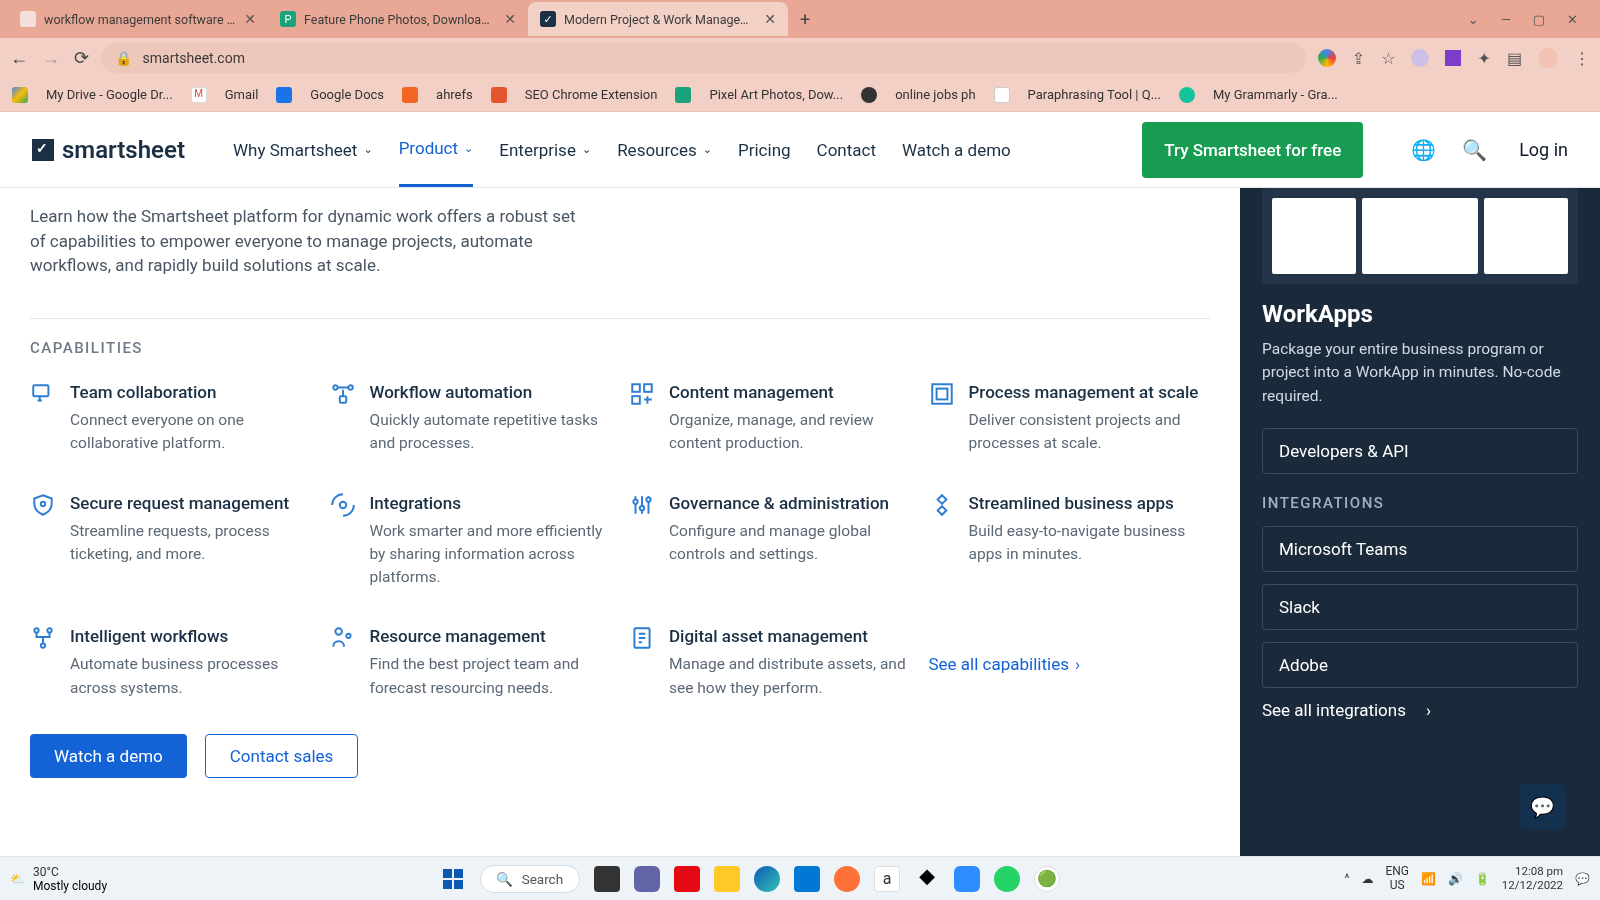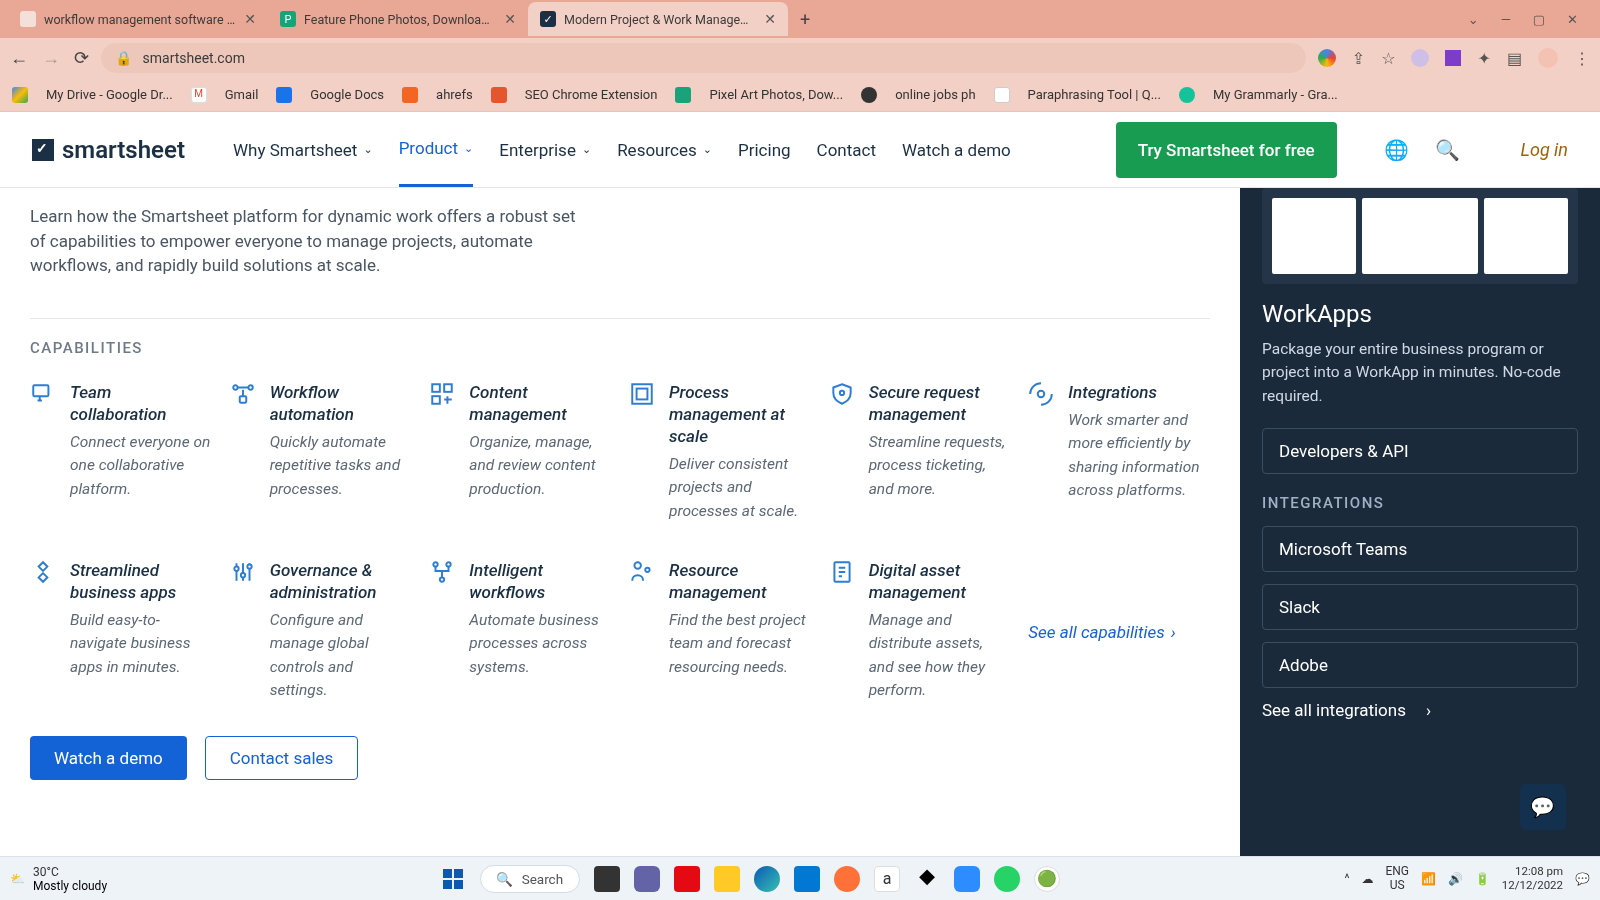--- a/index.html
+++ b/index.html
@@ -24,41 +24,41 @@
 .logo { display:flex; align-items:center; gap:8px; font-size:24px; font-weight:600; color:#1b3044;}
 .logo-mark{ width:22px;height:22px; background:#1b3044; position:relative;}
 .logo-mark::after{content:"✓"; color:#fff; font-size:14px; position:absolute; top:1px; left:4px;}
 .nav { display:flex; gap:26px; align-items:center; margin-left:20px;}
 .nav a { color:#1b3044; font-size:17px; text-decoration:none; display:flex; align-items:center; gap:6px; padding-bottom:26px; padding-top:26px;}
 .nav a.active { color:#1362d6; border-bottom:3px solid #1362d6;}
 .chev { font-size:11px; color:inherit;}
 .hdr-spacer{flex:1;}
 .cta-btn { background:#179c52; color:#fff; padding:18px 22px; border-radius:4px; font-size:17px; font-weight:500;}
 .hdr-icons{ display:flex; gap:26px; align-items:center; color:#1b3044; font-size:20px; margin-left:20px;}
-.login { font-size:18px; color:#a16207; margin-left:32px;font-style:italic;}
+.login { font-size:18px; color:#0f172a; margin-left:4px;}
 
 .page-body { display:flex; height: calc(900px - 38px - 40px - 34px - 76px - 44px); }
 .main-col { flex:1; padding:16px 30px 0 30px; overflow:hidden;}
 .intro { font-size:17px; color:#4a5664; line-height:1.45; max-width:560px; margin-bottom:40px;}
 .sep { height:1px; background:#e6e6e6; margin-bottom:20px;}
 .caps-label { font-size:15px; letter-spacing:1.5px; color:#6e7a88; margin-bottom:24px; font-weight:500;}
-.cap-grid { display:grid; grid-template-columns: repeat(6, 1fr); column-gap:18px; row-gap:36px;font-style:italic;}
+.cap-grid { display:grid; grid-template-columns: repeat(4, 1fr); column-gap:18px; row-gap:36px;}
 .cap { display:flex; gap:14px;}
 .cap-icon { width:26px; height:26px; flex-shrink:0; color:#2d7dd2;}
 .cap-title { font-size:17px; color:#1b3044; font-weight:500; margin-bottom:6px; line-height:1.3;}
 .cap-desc { font-size:15.5px; color:#5c6876; line-height:1.5;}
 .see-all { color:#1362d6; font-size:17px; display:flex; align-items:center; gap:6px; padding-top:2px;}
 .btn-row { display:flex; gap:18px; margin-top:34px;}
 .btn-primary { background:#1362d6; color:#fff; padding:12px 24px; border-radius:4px; font-size:17px;}
 .btn-outline { border:1.5px solid #1362d6; color:#1362d6; padding:11px 24px; border-radius:4px; font-size:17px;}
 
 .side-panel { width:360px; background:#1b2a3a; color:#e5ecf3; padding:0 22px 20px 22px; overflow:hidden;}
 .side-img { background:#243549; border-radius:4px; height:96px; margin-bottom:16px; padding:10px; display:flex; gap:6px; position:relative;}
 .side-img .panel{ background:#fff; flex:1; border-radius:2px;}
-.side-h { font-size:24px; font-weight:400; margin-bottom:10px; color:#fff;}
+.side-h { font-size:24px; font-weight:700; margin-bottom:10px; color:#fff;}
 .side-p { font-size:15.5px; line-height:1.5; color:#cfd9e4; margin-bottom:20px;}
 .side-box { border:1px solid #3a4e63; border-radius:4px; padding:12px 16px; font-size:17px; color:#fff; margin-bottom:12px;}
 .side-label { font-size:15px; letter-spacing:1.5px; color:#9fb1c5; margin:20px 0 14px 0; font-weight:500;}
 .side-link { font-size:17px; color:#fff; display:flex; align-items:center; gap:20px; margin-top:10px;}
 .chat-fab { position:absolute; right:12px; bottom:6px; width:46px;height:46px; background:#13304f; border-radius:6px; display:flex;align-items:center;justify-content:center; color:#fff; font-size:20px;}
 .side-wrap{ position:relative; height:100%;}
 
 .taskbar { position:fixed; bottom:0; left:0; right:0; height:44px; background:#eef3f8; border-top:1px solid #dbe2ea; display:flex; align-items:center; padding:0 10px; gap:8px; font-size:12px; color:#333;}
 .tb-weather{ display:flex; align-items:center; gap:8px; width:180px;}
 .tb-center{ flex:1; display:flex; justify-content:center; gap:14px; align-items:center;}
@@ -279,40 +279,40 @@
             </svg>
           </span>
           <div>
             <div class="cap-title">Integrations</div>
             <div class="cap-desc">Work smarter and more efficiently by sharing information across platforms.</div>
           </div>
         </div>
       <div class="cap">
           <span class="cap-icon">
             <svg viewBox="0 0 24 24" fill="none" stroke="#2d7dd2" stroke-width="1.8">
-              <path d="M12 3l4 4-4 4-4-4zM12 13l4 4-4 4-4-4z"></path>
-            </svg>
-          </span>
-          <div>
-            <div class="cap-title">Streamlined business apps</div>
-            <div class="cap-desc">Build easy-to-navigate business apps in minutes.</div>
-          </div>
-        </div>
-      <div class="cap">
-          <span class="cap-icon">
-            <svg viewBox="0 0 24 24" fill="none" stroke="#2d7dd2" stroke-width="1.8">
               <path d="M6 4v16M12 4v16M18 4v16"></path>
               <circle cx="6" cy="9" r="2" fill="#fff"></circle>
               <circle cx="12" cy="15" r="2" fill="#fff"></circle>
               <circle cx="18" cy="7" r="2" fill="#fff"></circle>
             </svg>
           </span>
           <div>
             <div class="cap-title">Governance &amp; administration</div>
             <div class="cap-desc">Configure and manage global controls and settings.</div>
+          </div>
+        </div>
+      <div class="cap">
+          <span class="cap-icon">
+            <svg viewBox="0 0 24 24" fill="none" stroke="#2d7dd2" stroke-width="1.8">
+              <path d="M12 3l4 4-4 4-4-4zM12 13l4 4-4 4-4-4z"></path>
+            </svg>
+          </span>
+          <div>
+            <div class="cap-title">Streamlined business apps</div>
+            <div class="cap-desc">Build easy-to-navigate business apps in minutes.</div>
           </div>
         </div>
 
       <div class="cap">
           <span class="cap-icon">
             <svg viewBox="0 0 24 24" fill="none" stroke="#2d7dd2" stroke-width="1.8">
               <circle cx="6" cy="5" r="2"></circle>
               <circle cx="18" cy="5" r="2"></circle>
               <circle cx="12" cy="19" r="2"></circle>
               <path d="M6 7v4h12V7M12 11v6"></path>

